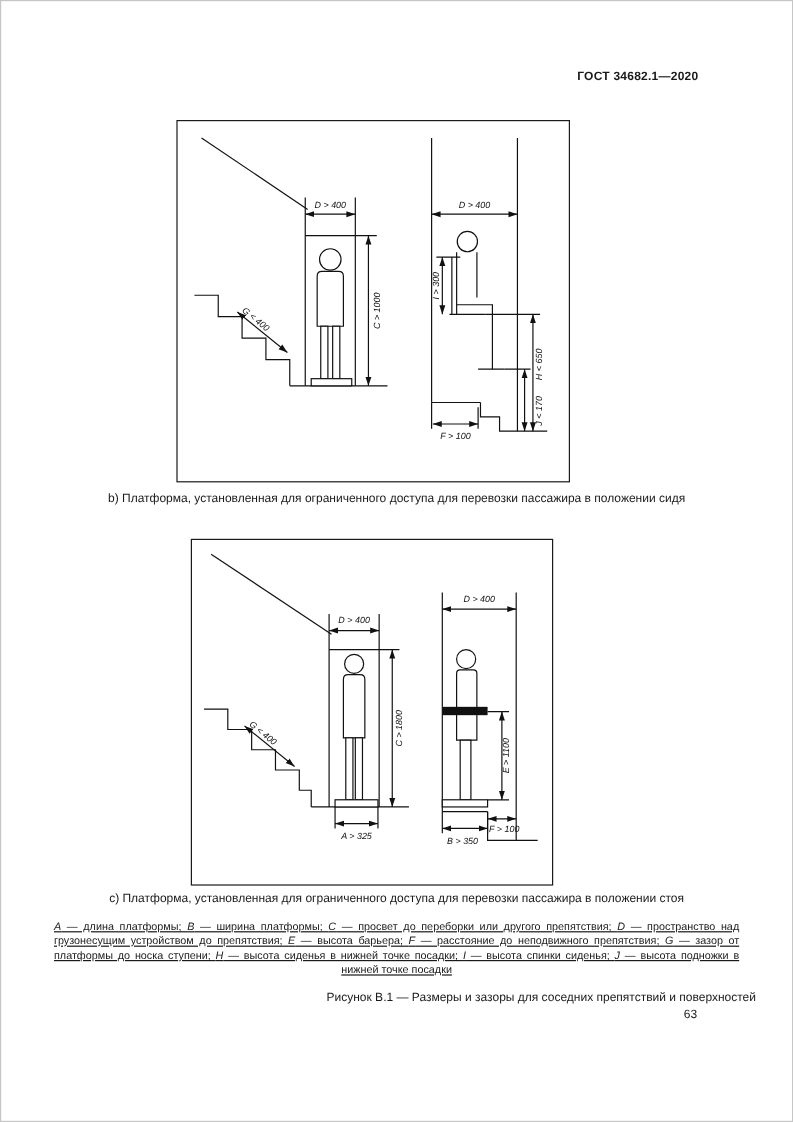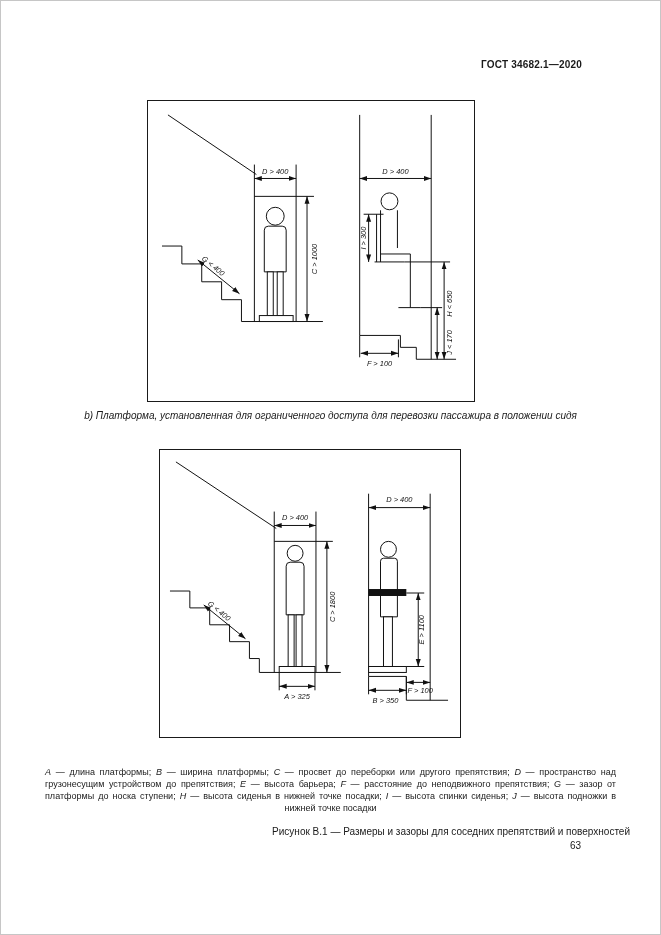--- a/index.html
+++ b/index.html
@@ -10,27 +10,27 @@
   }
   .header{
     position:absolute;top:58px;right:78px;font-size:10px;font-weight:bold;
     letter-spacing:.2px;
   }
   .figbox{position:absolute;border:1px solid #1a1a1a;background:#fff;box-sizing:border-box;}
   .figbox-b{left:146px;top:99px;width:328px;height:302px;}
   .figbox-c{left:158px;top:448px;width:302px;height:289px;}
   .figbox svg{display:block;width:100%;height:100%;}
   .caption{
-    position:absolute;left:30px;right:30px;text-align:center;font-size:10px;font-style:italic;
+    position:absolute;left:30px;right:30px;text-align:center;font-size:10px;
   }
   .caption-b{top:409px;}
   .caption-c{top:743px;}
   .legend{
     position:absolute;left:44px;right:44px;top:766px;margin:0;
-    font-size:9px;line-height:1.32;text-align:justify;text-align-last:center;
+    font-size:9px;line-height:1.32;text-align:justify;text-align-last:center;text-decoration:underline;
   }
   .legend .lvar{font-style:italic;}
   .fig-caption{
     position:absolute;left:30px;right:30px;top:825px;text-align:right;font-size:10px;
   }
   .page-number{position:absolute;top:839px;right:79px;font-size:10px;}
   svg text{
     font-family:"Liberation Sans", sans-serif;font-size:7.5px;font-style:italic;
     fill:#111;stroke:none;
   }
@@ -203,20 +203,21 @@
         <text x="58" y="164" text-anchor="middle" transform="rotate(39 58 164)">G &lt; 400</text>
         <text x="138" y="251" text-anchor="middle">A &gt; 325</text>
         <text x="241" y="52" text-anchor="middle">D &gt; 400</text>
         <text x="266" y="181" text-anchor="middle" transform="rotate(-90 266 181)">E &gt; 1100</text>
         <text x="227" y="255" text-anchor="middle">B &gt; 350</text>
         <text x="262" y="245" text-anchor="middle">F &gt; 100</text>
       </g>
     </svg>
   </div>
 
+  <div class="caption caption-c">c)  Платформа, установленная для ограниченного доступа для перевозки пассажира в положении стоя</div>
 
   <p class="legend" id="legend"><span class="lvar">A</span><span> — длина платформы; </span><span class="lvar">B</span><span> — ширина платформы; </span><span class="lvar">C</span><span> — просвет до переборки или другого препятствия; </span><span class="lvar">D</span><span> — пространство над грузонесущим устройством до препятствия; </span><span class="lvar">E</span><span> — высота барьера; </span><span class="lvar">F</span><span> — расстояние до неподвижного препятствия; </span><span class="lvar">G</span><span> — зазор от платформы до носка ступени; </span><span class="lvar">H</span><span> — высота сиденья в нижней точке посадки; </span><span class="lvar">I</span><span> — высота спинки сиденья; </span><span class="lvar">J</span><span> — высота подножки в нижней точке посадки</span></p>
 
   <div class="fig-caption">Рисунок В.1 — Размеры и зазоры для соседних препятствий и поверхностей</div>
 
   <div class="page-number">63</div>
 
 </div>
 
 </body></html>

